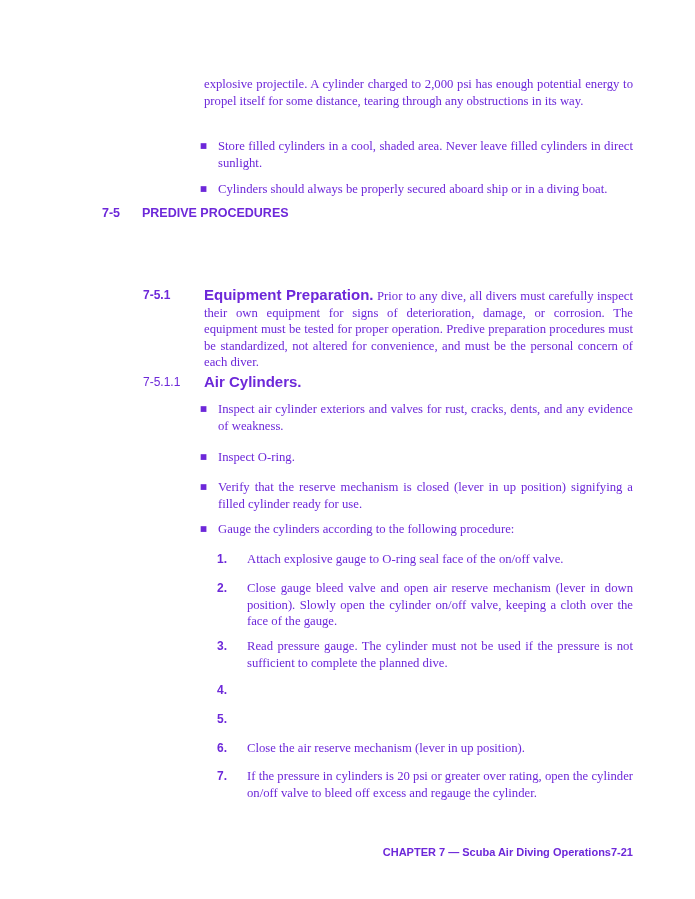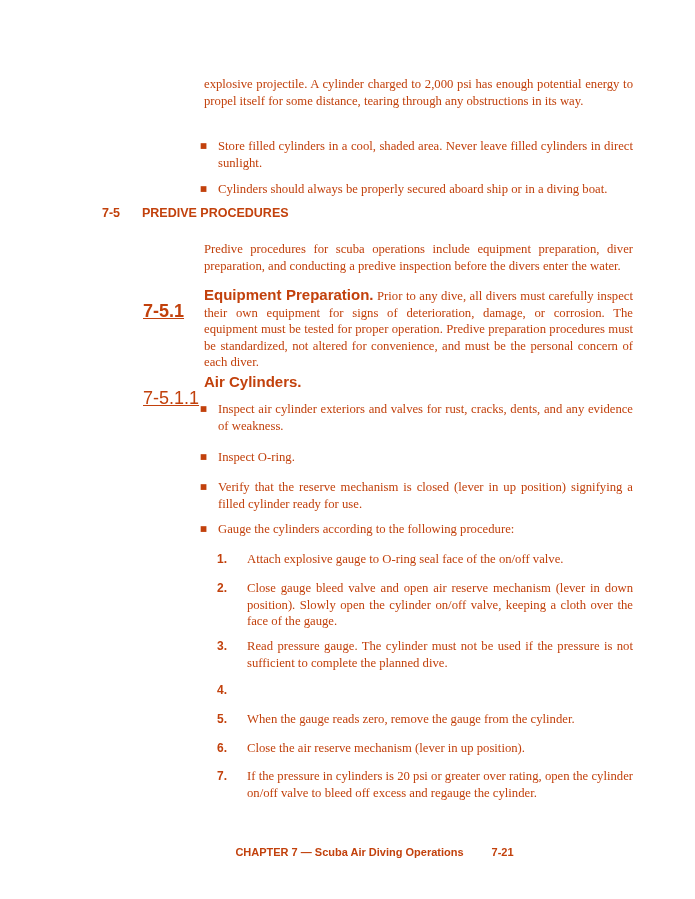--- a/index.html
+++ b/index.html
@@ -6,21 +6,21 @@
     margin: 0;
     padding: 0;
     background: #e8e8e8;
   }
   .page {
     position: relative;
     width: 695px;
     height: 899px;
     margin: 0 auto;
     background: #ffffff;
-    color: #c2410c;
+    color: #6d28d9;
     font-family: "Liberation Serif", serif;
     font-size: 12.7px;
     line-height: 16.5px;
     overflow: hidden;
   }
   .abs { position: absolute; }
   .just { text-align: justify; }
   .bold { font-weight: bold; }
 
   
@@ -45,26 +45,25 @@
   }
 
   
   .sub-block {
     left: 204px;
     width: 429px;
   }
   .sub-num {
     position: absolute;
     left: -61px;
-    top: 16px;
+    top: 0;
     font-family: "Liberation Sans", sans-serif;
-    font-size: 18px;
+    font-size: 12px;
     line-height: 16.5px;
     white-space: nowrap;
-    text-decoration: underline;
   }
   .run-in-title {
     font-family: "Liberation Sans", sans-serif;
     font-weight: bold;
     font-size: 15px;
   }
 
   
   .bullet-item {
     left: 218px;
@@ -95,27 +94,26 @@
     font-size: 12px;
     line-height: 16.5px;
   }
 
   
   .footer {
     left: 116px;
     right: 62px;
     top: 845px;
     display: flex;
-    justify-content: center;
+    justify-content: flex-end;
     align-items: baseline;
     font-family: "Liberation Sans", sans-serif;
     font-weight: bold;
     font-size: 11px;
     line-height: 14px;
-    gap: 28px;
   }
 </style>
 </head>
 <body>
 
 <div class="page">
 
   <p class="abs body-para just" style="top:76px">explosive projectile. A cylinder charged to 2,000 psi has enough potential energy to propel itself for some distance, tearing through any obstructions in its way.</p>
 
   <div class="abs bullet-item just" style="top:138px">
@@ -124,21 +122,20 @@
   </div>
   <div class="abs bullet-item just" style="top:181px">
     <span class="bullet-marker">■</span>
     <span>Cylinders should always be properly secured aboard ship or in a diving boat.</span>
   </div>
 
   <div class="abs section-heading" style="top:206px">
     <span class="sec-num">7-5</span><span>PREDIVE PROCEDURES</span>
   </div>
 
-  <p class="abs body-para just" style="top:241px">Predive procedures for scuba operations include equipment preparation, diver preparation, and conducting a predive inspection before the divers enter the water.</p>
 
   <div class="abs sub-block" style="top:287px">
     <span class="sub-num bold">7-5.1</span>
     <p class="just" style="margin:0"><span class="run-in-title">Equipment Preparation.</span>&nbsp;<span>Prior to any dive, all divers must carefully inspect their own equipment for signs of deterioration, damage, or corrosion. The equipment must be tested for proper operation. Predive preparation procedures must be standardized, not altered for convenience, and must be the personal concern of each diver.</span></p>
   </div>
 
   <div class="abs sub-block" style="top:374px">
     <span class="sub-num">7-5.1.1</span>
     <p style="margin:0"><span class="run-in-title">Air Cylinders.</span></p>
   </div>
@@ -170,21 +167,20 @@
   </div>
   <div class="abs step-item just" style="top:638px">
     <span class="step-num">3.</span>
     <span>Read pressure gauge. The cylinder must not be used if the pressure is not sufficient to complete the planned dive.</span>
   </div>
   <div class="abs step-item just" style="top:682px">
     <span class="step-num">4.</span>
   </div>
   <div class="abs step-item just" style="top:711px">
     <span class="step-num">5.</span>
-    <span>When the gauge reads zero, remove the gauge from the cylinder.</span>
   </div>
   <div class="abs step-item just" style="top:740px">
     <span class="step-num">6.</span>
     <span>Close the air reserve mechanism (lever in up position).</span>
   </div>
   <div class="abs step-item just" style="top:768px">
     <span class="step-num">7.</span>
     <span>If the pressure in cylinders is 20 psi or greater over rating, open the cylinder on/off valve to bleed off excess and regauge the cylinder.</span>
   </div>
 

